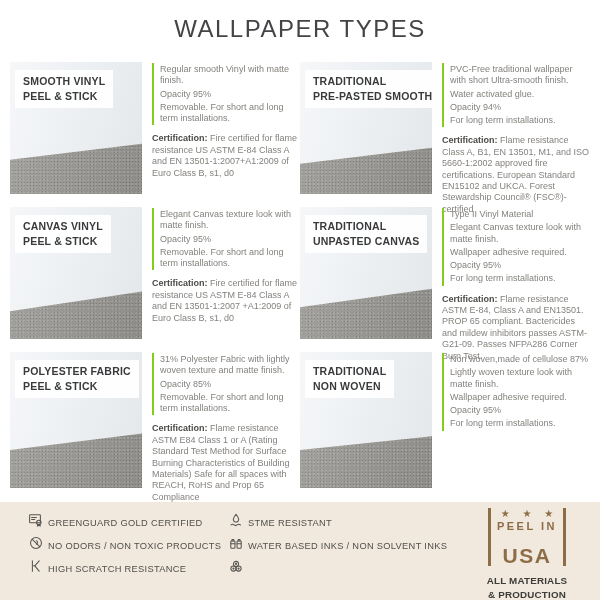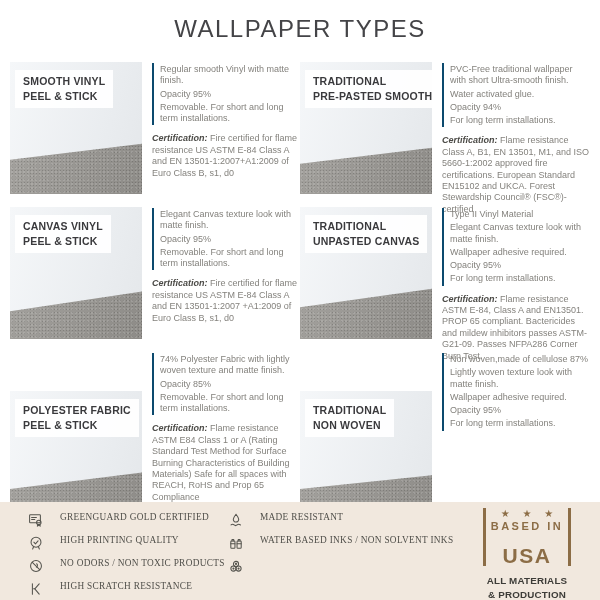--- a/index.html
+++ b/index.html
@@ -11,49 +11,49 @@
          font-size:24px;letter-spacing:1.5px;color:#444447;font-weight:500;margin:0;}
 
   
   .panel{position:absolute;display:flex;width:290px;}
   .pos-1{left:10px;top:62px;}  .pos-2{left:300px;top:62px;}
   .pos-3{left:10px;top:207px;} .pos-4{left:300px;top:207px;}
   .pos-5{left:10px;top:352px;} .pos-6{left:300px;top:352px;}
 
   .photo{position:relative;flex:0 0 132px;width:132px;height:132px;
          background:linear-gradient(105deg,#f5f7f9 0%,#e9ecef 70%,#e4e7ea 100%);}
-  .pos-5 .photo,.pos-6 .photo{height:136px;margin-top:39px;}
+  .pos-5 .photo,.pos-6 .photo{height:136px;}
   .floor{position:absolute;left:0;top:0;right:0;bottom:0;
          background:
            radial-gradient(rgba(255,255,255,0.28) 0.6px, transparent 0.8px) 0 0/4px 4px,
            radial-gradient(rgba(0,0,0,0.16) 0.5px, transparent 0.7px) 1px 2px/3px 3px,
            linear-gradient(115deg,#a9a7a3,#8d8b87);}
   .pos-1 .floor{clip-path:polygon(0 74%,100% 62%,100% 100%,0 100%);}
   .pos-2 .floor{clip-path:polygon(0 77%,100% 65%,100% 100%,0 100%);}
   .pos-3 .floor{clip-path:polygon(0 79%,100% 64%,100% 100%,0 100%);}
   .pos-4 .floor{clip-path:polygon(0 76%,100% 62%,100% 100%,0 100%);}
   .pos-5 .floor{clip-path:polygon(0 72%,100% 60%,100% 100%,0 100%);}
   .pos-6 .floor{clip-path:polygon(0 72%,100% 62%,100% 100%,0 100%);}
 
   .plabel{position:absolute;top:8px;left:5px;background:rgba(255,255,255,0.94);
           padding:4px 8px 5px 8px;color:#3a3a3d;font-size:10.5px;font-weight:600;
           line-height:1.4;letter-spacing:0.2px;white-space:nowrap;}
 
   .ptext{margin-left:10px;width:148px;}
-  .features{border-left:2px solid #0c4a6e;padding:1px 0 1px 6px;margin:1px 0 0 0;}
+  .features{border-left:2px solid #84cc16;padding:1px 0 1px 6px;margin:1px 0 0 0;}
   .features p{margin:0 0 2px 0;font-size:9px;line-height:1.25;color:#84827d;}
   .features p:last-child{margin-bottom:0;}
   .cert{margin:8px 0 0 0;font-size:9px;line-height:1.27;color:#84827d;}
-  .cert b{color:#4b4a46;font-weight:700;font-style:italic;}
+  .cert b{color:#4b4a46;font-weight:700;}
 
   
   .footer{position:absolute;left:0;top:502px;width:600px;height:98px;background:#f1e8de;}
   .bcol{position:absolute;top:10px;display:flex;flex-direction:column;gap:7px;}
   .bcol-1{left:28px;} .bcol-2{left:228px;}
-  .badge{display:flex;align-items:flex-start;gap:16px;height:16px;font-family:Liberation Serif, serif;}
+  .badge{display:flex;align-items:flex-end;gap:4px;height:16px;}
   .badge svg{width:16px;height:16px;flex:0 0 16px;stroke:#55544e;fill:none;
              stroke-width:1.3;stroke-linecap:round;stroke-linejoin:round;}
   .badge .lbl{font-size:9.3px;color:#504f4a;letter-spacing:0.3px;white-space:nowrap;}
 
   .usa{position:absolute;left:468px;top:6px;width:118px;text-align:center;color:#8c6d46;}
   .usa-box{display:flex;justify-content:center;align-items:stretch;gap:5px;}
   .usa-bar{width:2.5px;background:#8c6d46;}
   .usa-mid{display:flex;flex-direction:column;align-items:center;}
   .usa-stars{font-size:10px;letter-spacing:5px;line-height:1.1;padding-left:5px;}
   .usa-madein{font-size:11px;font-weight:700;letter-spacing:2.5px;margin-top:1px;white-space:nowrap;}
@@ -145,21 +145,21 @@
   <div class="panel pos-5">
     <div class="photo">
       <div class="floor"></div>
       <div class="plabel">
         <div>POLYESTER FABRIC</div>
         <div>PEEL &amp; STICK</div>
       </div>
     </div>
     <div class="ptext">
       <div class="features">
-        <p>74% Polyester Fabric with lightly woven texture and matte finish.</p>
+        <p>31% Polyester Fabric with lightly woven texture and matte finish.</p>
         <p>Opacity 85%</p>
         <p>Removable.  For short and long term installations.</p>
       </div>
       <p class="cert"><b>Certification:</b> <span>Flame resistance ASTM E84 Class 1 or A (Rating Standard Test Method for Surface Burning Characteristics of Building Materials) Safe for all spaces with REACH, RoHS and Prop 65 Compliance</span></p>
     </div>
   </div>
 
   <div class="panel pos-6">
     <div class="photo">
       <div class="floor"></div>
@@ -186,28 +186,20 @@
         <svg viewBox="0 0 20 20">
           <rect x="2" y="3.5" width="13.5" height="10" rx="1"></rect>
           <path d="M4.5 6.8h6M4.5 9.3h4"></path>
           <circle cx="13.5" cy="13" r="2.8"></circle>
           <path d="M12.3 15.3l-0.6 2.4 1.8-1 1.8 1-0.6-2.4"></path>
         </svg>
         <span class="lbl">GREENGUARD GOLD CERTIFIED</span>
       </div>
       <div class="badge">
         <svg viewBox="0 0 20 20">
-          <circle cx="10" cy="9" r="6.2"></circle>
-          <path d="M7.3 9l2 2.2 3.3-3.8"></path>
-          <path d="M7 14.7l-1.2 2.8M13 14.7l1.2 2.8"></path>
-        </svg>
-        <span class="lbl">HIGH PRINTING QUALITY</span>
-      </div>
-      <div class="badge">
-        <svg viewBox="0 0 20 20">
           <circle cx="10" cy="10" r="6.8"></circle>
           <path d="M5.4 5.4l9.2 9.2"></path>
           <path d="M10.8 7.2c1.4 1.1 1.4 3.2-.3 4.2"></path>
         </svg>
         <span class="lbl">NO ODORS / NON TOXIC PRODUCTS</span>
       </div>
       <div class="badge">
         <svg viewBox="0 0 20 20">
           <path d="M5.5 3.5v13"></path>
           <path d="M14 3.5L8.5 9.8l5.5 6.7"></path>
@@ -216,21 +208,21 @@
         <span class="lbl">HIGH SCRATCH RESISTANCE</span>
       </div>
     </div>
 
     <div class="bcol bcol-2">
       <div class="badge">
         <svg viewBox="0 0 20 20">
           <path d="M10 2.8c2.2 2.8 3.4 4.6 3.4 6.4a3.4 3.4 0 0 1-6.8 0c0-1.8 1.2-3.6 3.4-6.4z"></path>
           <path d="M3.8 16.2c1.2-1 2.6-1 3.8 0s2.6 1 3.8 0 2.7-1 4.2 0"></path>
         </svg>
-        <span class="lbl">MADE RESISTANT</span>
+        <span class="lbl">STME RESISTANT</span>
       </div>
       <div class="badge">
         <svg viewBox="0 0 20 20">
           <rect x="3.5" y="7.5" width="5.2" height="9" rx="1"></rect>
           <rect x="11.3" y="7.5" width="5.2" height="9" rx="1"></rect>
           <path d="M5 7.5V5.5h2.2v2M12.8 7.5V5.5H15v2"></path>
           <path d="M3.5 11h5.2M11.3 11h5.2"></path>
         </svg>
         <span class="lbl">WATER BASED INKS / NON SOLVENT INKS</span>
       </div>
@@ -244,21 +236,21 @@
           <circle cx="10" cy="7.4" r="0.7"></circle>
         </svg>
       </div>
     </div>
 
     <div class="usa">
       <div class="usa-box">
         <div class="usa-bar"></div>
         <div class="usa-mid">
           <div class="usa-stars">★ ★ ★</div>
-          <div class="usa-madein">BASED IN</div>
+          <div class="usa-madein">PEEL IN</div>
           <div class="usa-usa">USA</div>
         </div>
         <div class="usa-bar"></div>
       </div>
       <div class="usa-sub">
         <div>ALL MATERIALS</div>
         <div>&amp; PRODUCTION</div>
       </div>
     </div>
 

